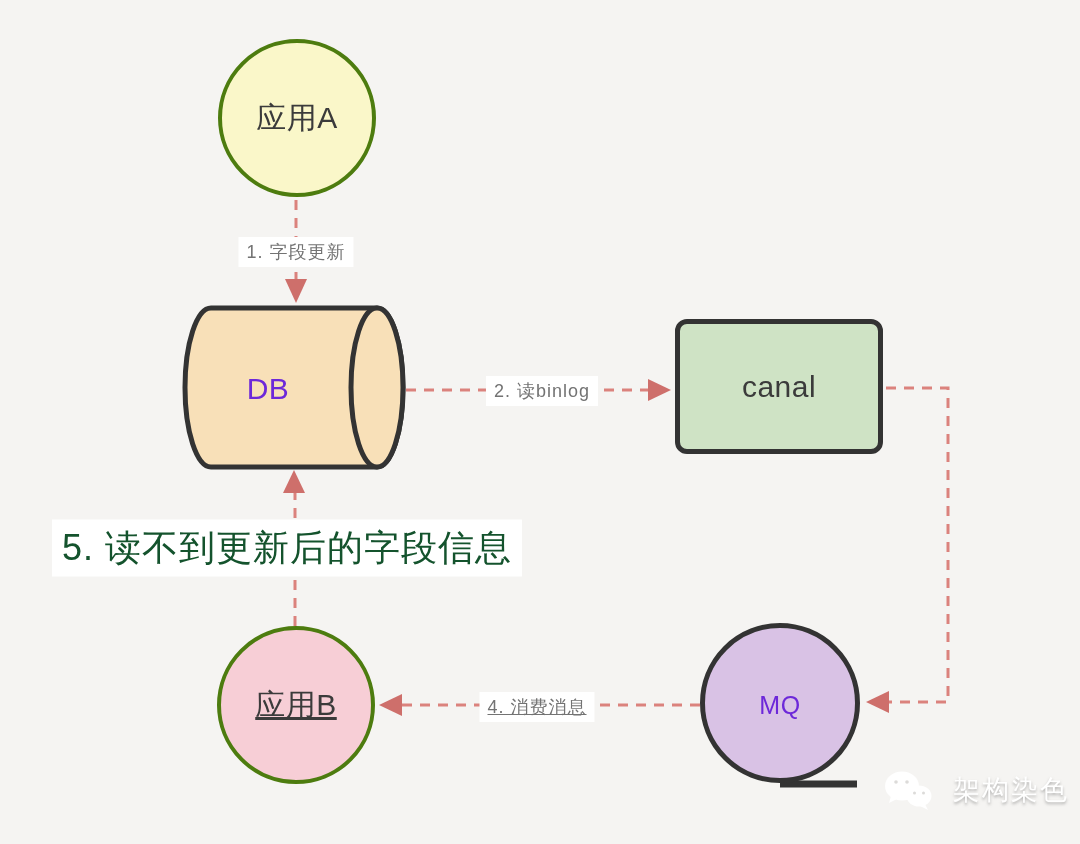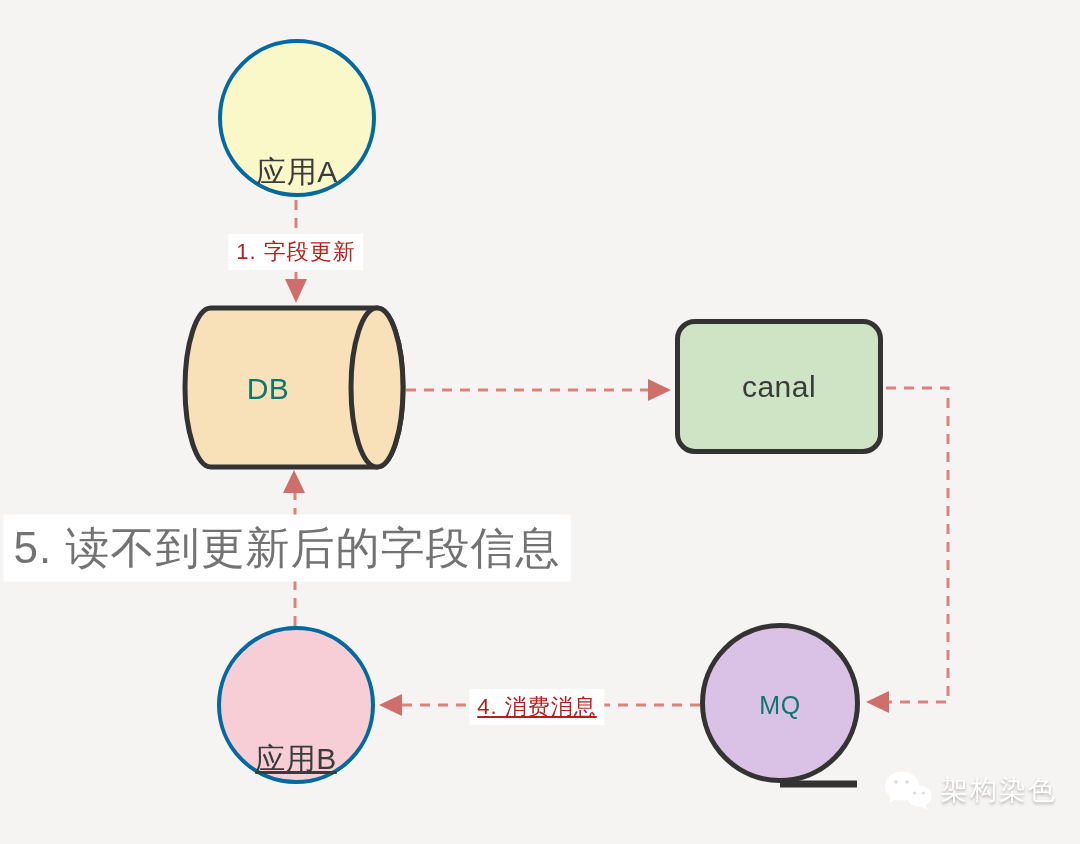--- a/index.html
+++ b/index.html
@@ -25,66 +25,66 @@
     position: absolute;
     box-sizing: border-box;
     display: flex;
     align-items: center;
     justify-content: center;
     z-index: 2;
     color: #3b3b3b;
     font-size: 30px;
     letter-spacing: 0.5px;
   }
-  .circle { border: 4px solid #0369a1; border-radius: 50%; align-items: flex-end; }
+  .circle { border: 4px solid #4d7c0f; border-radius: 50%; }
   .node-app-a { left: 218px; top: 39px;  width: 158px; height: 158px; background: #FAF7C9; }
   .node-app-b { left: 217px; top: 626px; width: 158px; height: 158px; background: #F7CED6; text-decoration: underline; }
   .node-canal {
     left: 675px; top: 319px; width: 208px; height: 135px;
-    background: #CFE3C5; border: 5px solid #333333; border-radius: 20px;
+    background: #CFE3C5; border: 5px solid #333333; border-radius: 12px;
   }
   .node-label-overlay {
     position: absolute;
     transform: translate(-50%, -50%);
     z-index: 2;
-    color: #0f766e;
+    color: #6d28d9;
     font-size: 30px;
     letter-spacing: 0.5px;
     white-space: nowrap;
   }
   .db-label { left: 268px; top: 389px; }
   .mq-label { left: 780px; top: 705px; font-size: 25px; }
   .chip {
     position: absolute;
     transform: translate(-50%, -50%);
     z-index: 3;
     background: #ffffff;
-    color: #b91c1c;
-    font-size: 22px;
+    color: #737373;
+    font-size: 18px;
     letter-spacing: 1px;
     padding: 3px 8px;
     white-space: nowrap;
   }
   .chip-step1 { left: 296px; top: 252px; }
   .chip-step2 { left: 542px; top: 391px; }
   .chip-step3 { left: 948px; top: 561px; }
   .chip-step4 { left: 537px; top: 707px; text-decoration: underline; }
   .chip-step5 {
     left: 287px; top: 548px;
-    color: #737373;
-    font-size: 44px;
+    color: #14532d;
+    font-size: 36px;
     letter-spacing: 1px;
     padding: 4px 10px;
   }
   .watermark {
     position: absolute;
     left: 883px; top: 768px;
     display: flex;
     align-items: center;
-    gap: 8px;
+    gap: 20px;
     z-index: 3;
   }
   .watermark-text {
     color: #ffffff;
     text-shadow: 0 2px 3px rgba(120,120,120,0.55);
     font-size: 27px;
     letter-spacing: 2px;
     white-space: nowrap;
   }
 </style>
@@ -130,20 +130,21 @@
     <span>canal</span>
   </div>
 
   <div class="node-label-overlay mq-label">MQ</div>
 
   <div class="node circle node-app-b">
     <span>应用B</span>
   </div>
 
   <div class="chip chip-step1">1. 字段更新</div>
+  <div class="chip chip-step2">2. 读binlog</div>
   <div class="chip chip-step4">4. 消费消息</div>
   <div class="chip chip-step5">5. 读不到更新后的字段信息</div>
 
   <div class="watermark">
     <svg width="50" height="44" viewBox="0 0 50 44">
       <g fill="#ffffff">
         <ellipse cx="19" cy="18" rx="17" ry="14.5" opacity="0.97"></ellipse>
         <path d="M8 28 L6 35 L14 31 Z" opacity="0.97"></path>
         <ellipse cx="36" cy="28" rx="12.5" ry="10.5" opacity="0.97"></ellipse>
         <path d="M42 36 L45 42 L37 38 Z" opacity="0.97"></path>

